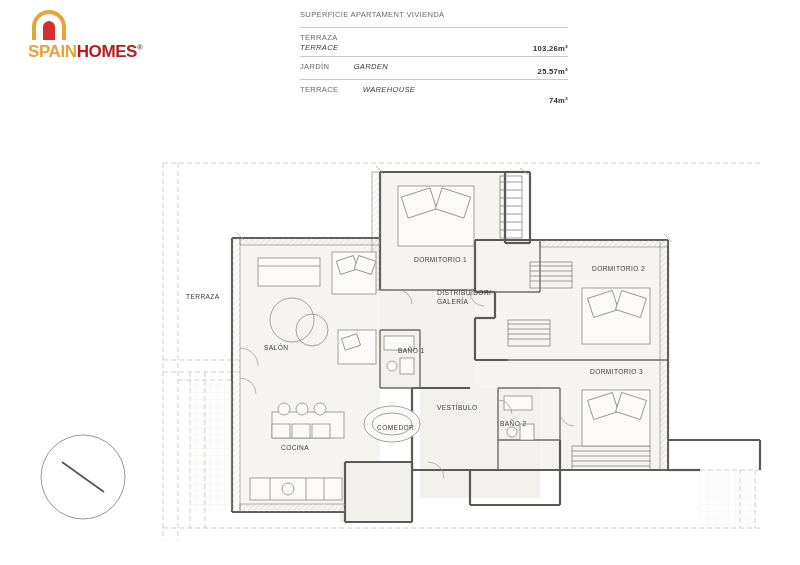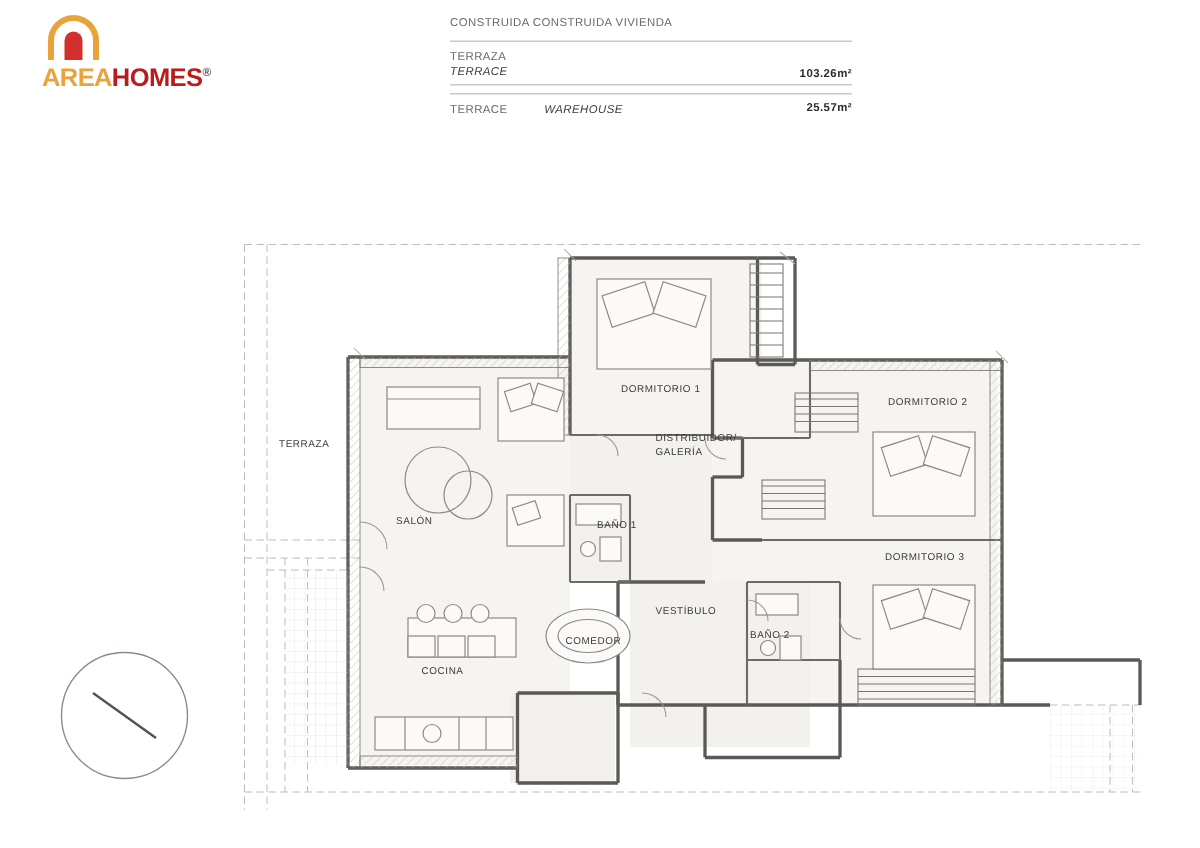--- a/index.html
+++ b/index.html
@@ -129,36 +129,41 @@
 <body>
 
 <div id="page">
 
   <div id="logo">
     <div class="mark">
       <div class="arch"></div>
       <div class="inner"></div>
     </div>
     <div class="wordmark">
-      <span class="w-spain">AREA</span><span class="w-homes">HOMES</span><span class="w-reg">®</span>
+      <span class="w-spain">SPAIN</span><span class="w-homes">HOMES</span><span class="w-reg">®</span>
     </div>
   </div>
 
   <div id="spec">
     <div class="row">
-      <div class="es">CONSTRUIDA CONSTRUIDA VIVIENDA</div>
+      <div class="es">SUPERFICIE APARTAMENT VIVIENDA</div>
       <div class="val">103.26m²</div>
     </div>
     <div class="hr"></div>
     <div class="row">
       <div class="es">TERRAZA</div>
       <div class="en line2">TERRACE</div>
       <div class="val">25.57m²</div>
     </div>
     <div class="hr"></div>
+    <div class="row">
+      <span class="es">JARDÍN</span>
+      <span class="en inline-en">GARDEN</span>
+      <span class="val">74m²</span>
+    </div>
     <div class="hr"></div>
     <div class="row">
       <span class="es">TERRACE</span>
       <span class="en inline-en">WAREHOUSE</span>
       <span class="val"></span>
     </div>
   </div>
 
   <div id="watermark">SPAINHOMES</div>
 

